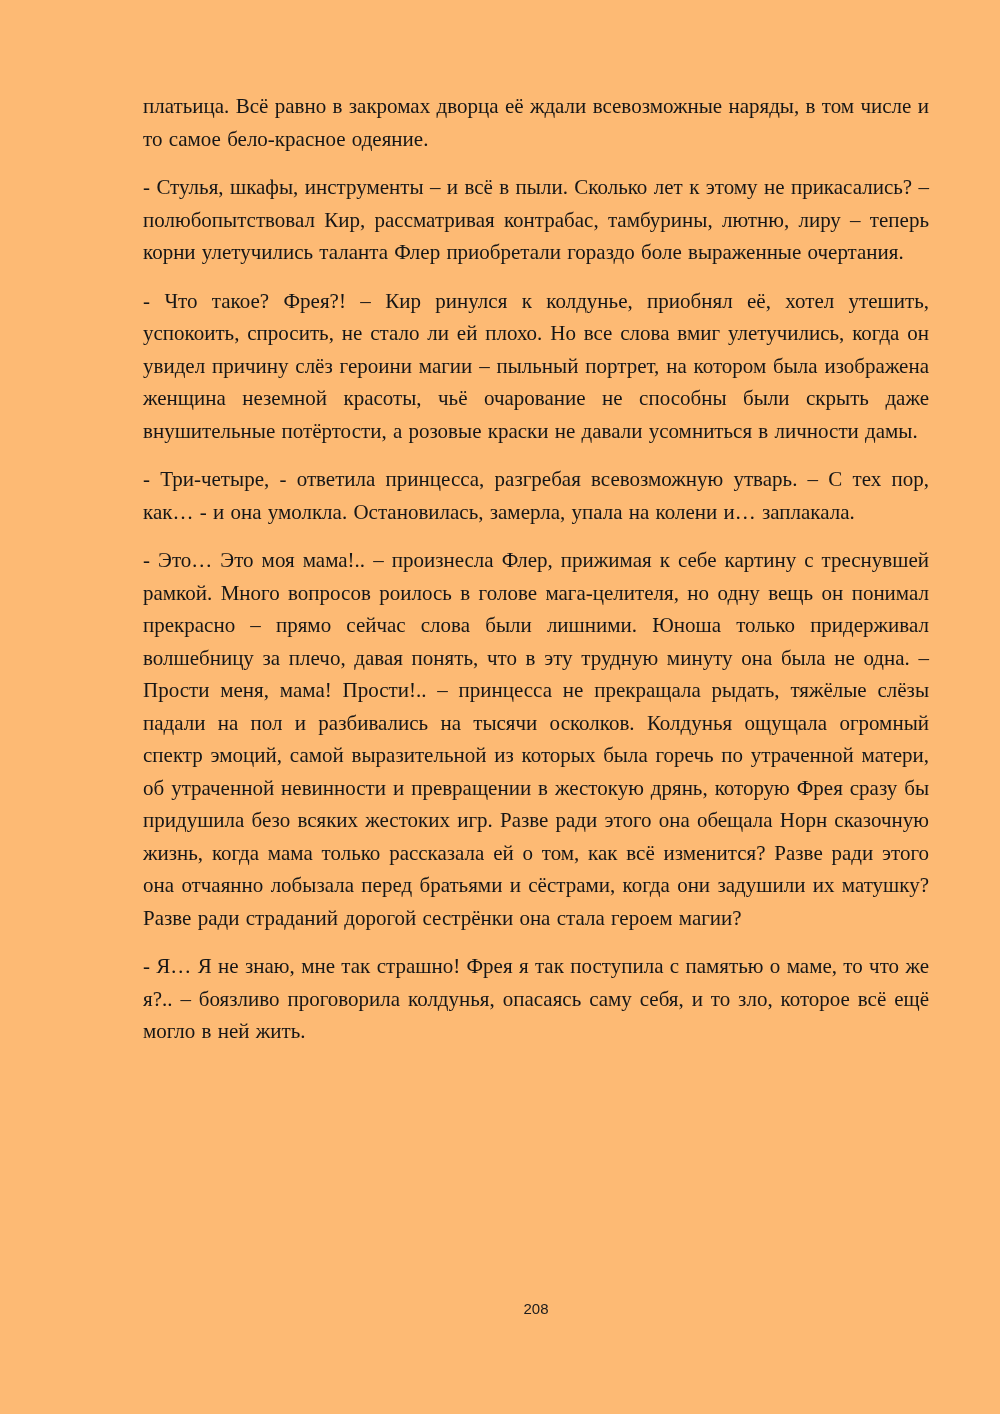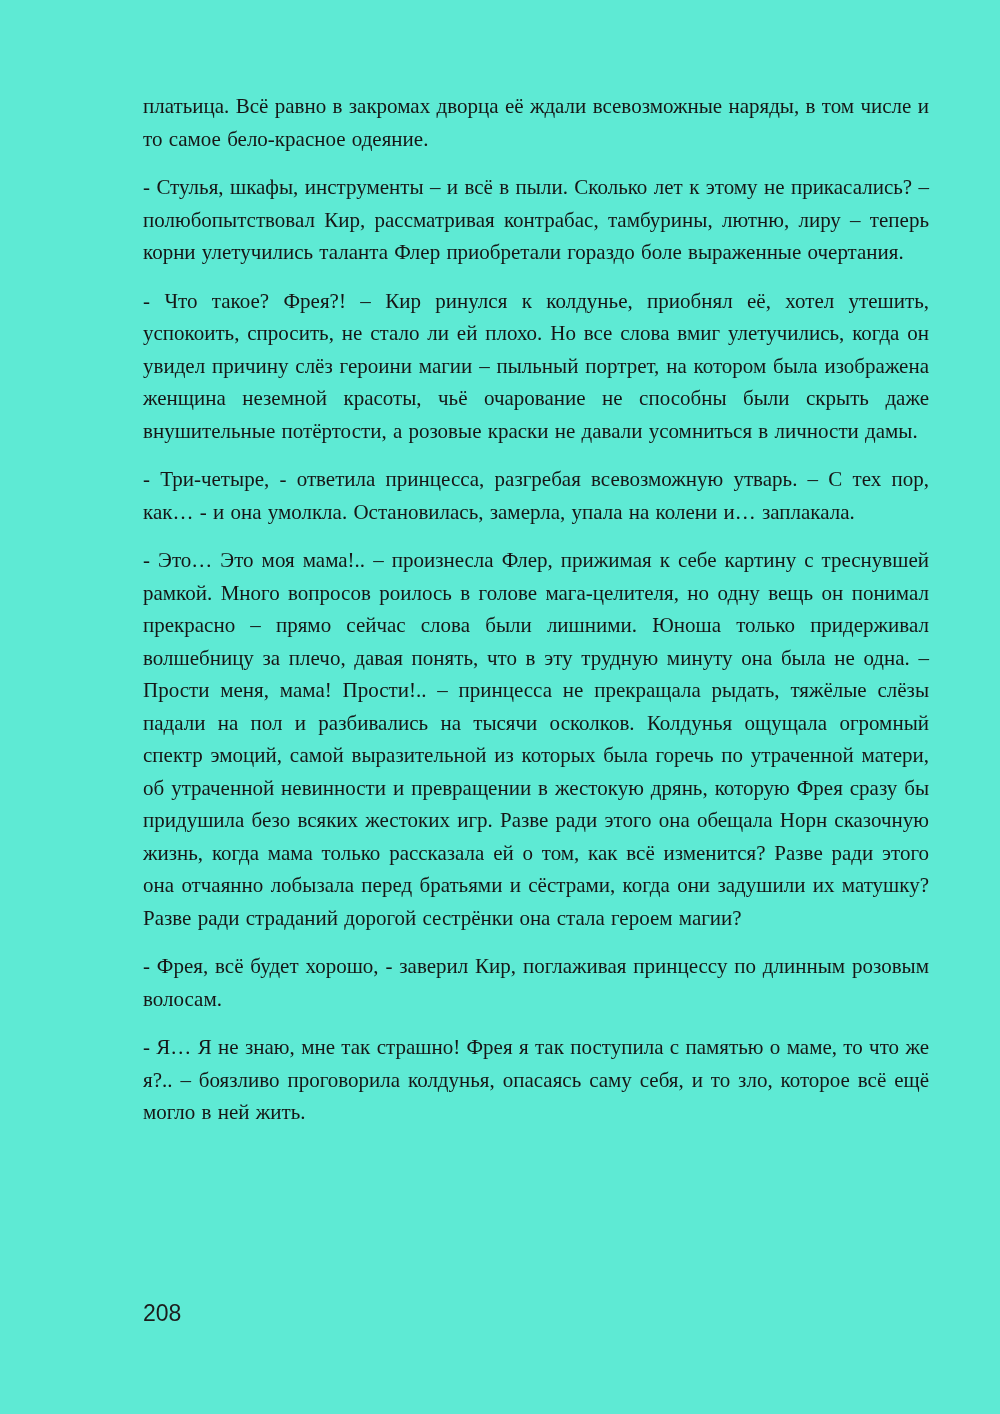--- a/index.html
+++ b/index.html
@@ -10,21 +10,21 @@
   body {
     width: 1000px;
     height: 1414px;
     position: relative;
     overflow: hidden;
     font-family: "Liberation Serif", serif;
   }
   .page {
     position: absolute;
     inset: 0;
-    background: #5eead4;
+    background: #fdba74;
   }
   .text-block {
     position: absolute;
     top: 90px;
     left: 143px;
     width: 786px;
     color: #161616;
     font-size: 21px;
     line-height: 32.5px;
     text-align: justify;
@@ -33,33 +33,32 @@
   .text-block p {
     margin: 0 0 16px 0;
     padding: 0;
     word-spacing: 1px;
   }
   .page-number {
     position: absolute;
     top: 1300px;
     left: 143px;
     width: 786px;
-    text-align: left;
+    text-align: center;
     font-family: "Liberation Sans", sans-serif;
-    font-size: 23px;
+    font-size: 15px;
     color: #1c1c1c;
   }
 </style>
 </head>
 <body>
 
 <div class="page">
   <div class="text-block">
     <p>платьица. Всё равно в закромах дворца её ждали всевозможные наряды, в том числе и то самое бело-красное одеяние.</p>
     <p>- Стулья, шкафы, инструменты – и всё в пыли. Сколько лет к этому не прикасались? – полюбопытствовал Кир, рассматривая контрабас, тамбурины, лютню, лиру – теперь корни улетучились таланта Флер приобретали гораздо боле выраженные очертания.</p>
     <p>- Что такое? Фрея?! – Кир ринулся к колдунье, приобнял её, хотел утешить, успокоить, спросить, не стало ли ей плохо. Но все слова вмиг улетучились, когда он увидел причину слёз героини магии – пыльный портрет, на котором была изображена женщина неземной красоты, чьё очарование не способны были скрыть даже внушительные потёртости, а розовые краски не давали усомниться в личности дамы.</p>
     <p>- Три-четыре, - ответила принцесса, разгребая всевозможную утварь. – С тех пор, как… - и она умолкла. Остановилась, замерла, упала на колени и… заплакала.</p>
     <p>- Это… Это моя мама!.. – произнесла Флер, прижимая к себе картину с треснувшей рамкой. Много вопросов роилось в голове мага-целителя, но одну вещь он понимал прекрасно – прямо сейчас слова были лишними. Юноша только придерживал волшебницу за плечо, давая понять, что в эту трудную минуту она была не одна. – Прости меня, мама! Прости!.. – принцесса не прекращала рыдать, тяжёлые слёзы падали на пол и разбивались на тысячи осколков. Колдунья ощущала огромный спектр эмоций, самой выразительной из которых была горечь по утраченной матери, об утраченной невинности и превращении в жестокую дрянь, которую Фрея сразу бы придушила безо всяких жестоких игр. Разве ради этого она обещала Норн сказочную жизнь, когда мама только рассказала ей о том, как всё изменится? Разве ради этого она отчаянно лобызала перед братьями и сёстрами, когда они задушили их матушку? Разве ради страданий дорогой сестрёнки она стала героем магии?</p>
-    <p>- Фрея, всё будет хорошо, - заверил Кир, поглаживая принцессу по длинным розовым волосам.</p>
     <p>- Я… Я не знаю, мне так страшно! Фрея я так поступила с памятью о маме, то что же я?.. – боязливо проговорила колдунья, опасаясь саму себя, и то зло, которое всё ещё могло в ней жить.</p>
   </div>
   <div class="page-number">208</div>
 </div>
 
 </body></html>

